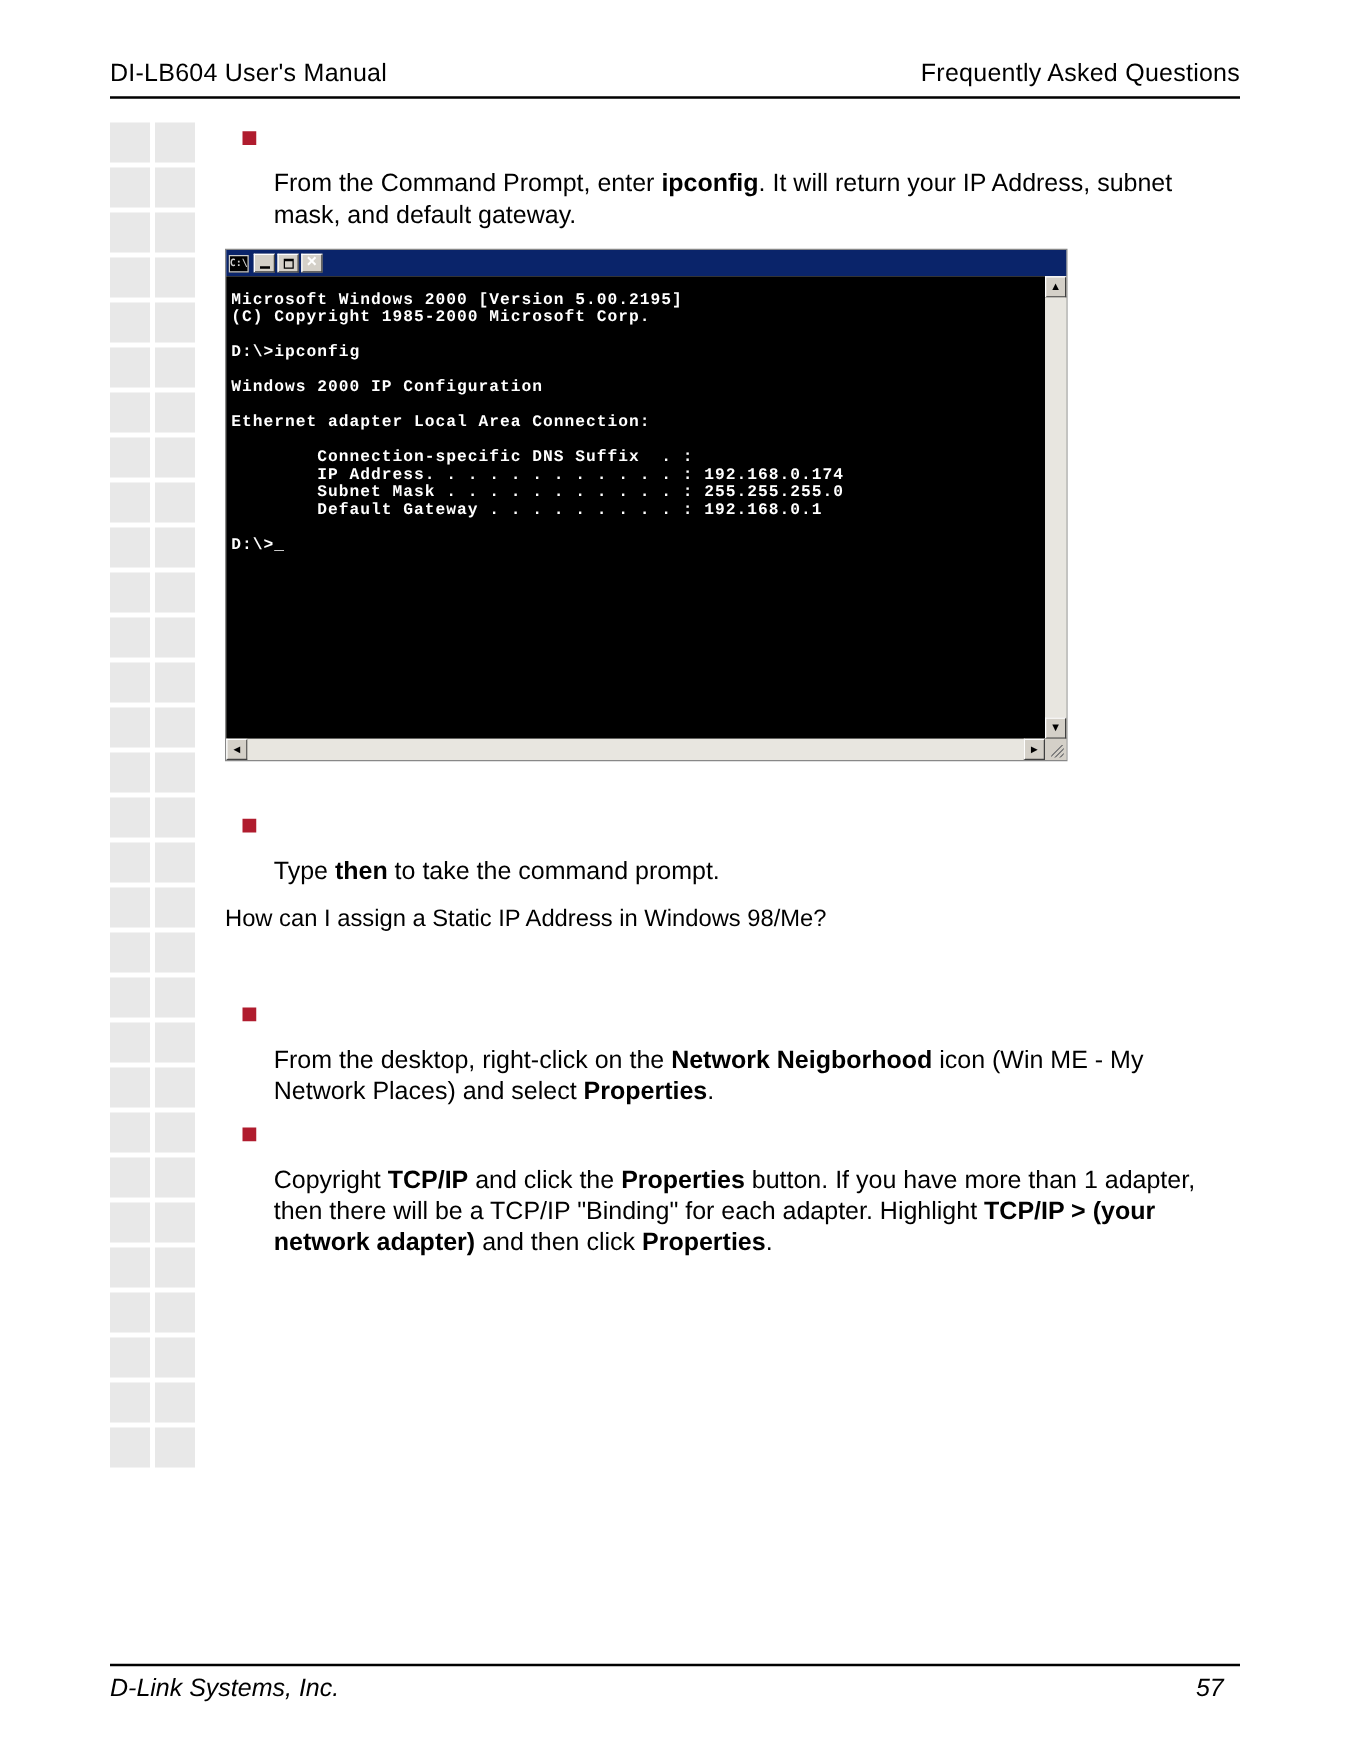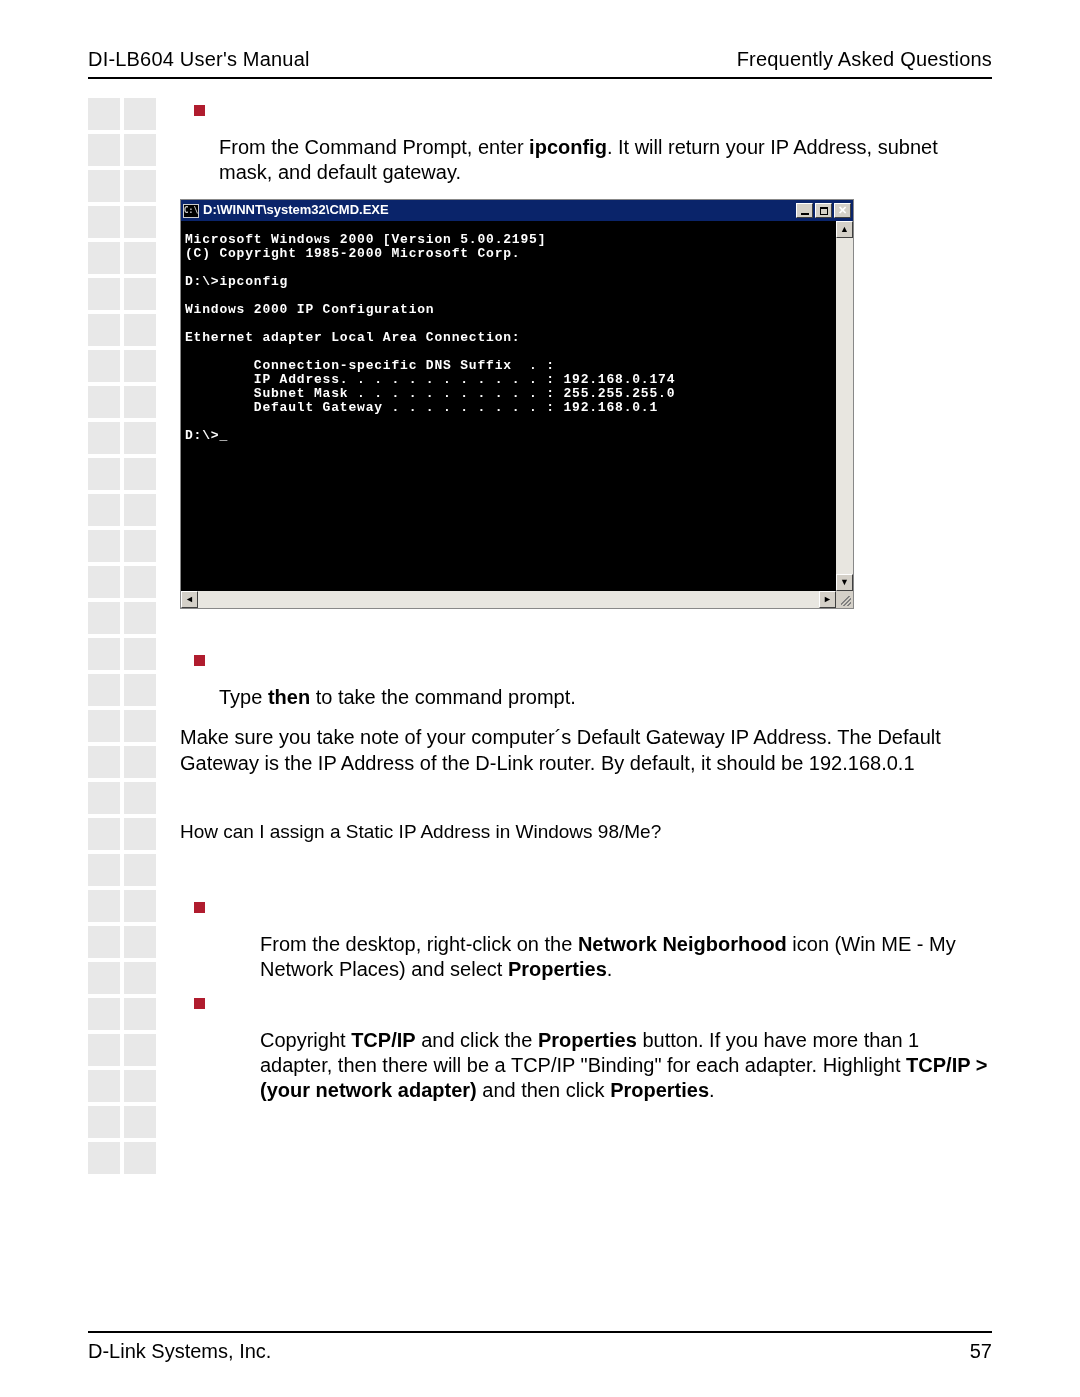--- a/index.html
+++ b/index.html
@@ -177,38 +177,39 @@
   .para {
     margin-top: 6px;
     margin-bottom: 44px;
     font-size: 20px;
     line-height: 1.3;
   }
   .subhead {
     font-size: 19px;
     margin-bottom: 52px;
   }
-  .list2 .bullet-item { margin-bottom: 10px; gap: 41px; }
+  .list2 .bullet-item { margin-bottom: 10px; }
   .footer-hr {
     position: absolute;
     left: 88px;
     right: 88px;
     bottom: 64px;
     border: 0;
     border-top: 2px solid #000;
   }
   .footer {
     position: absolute;
     left: 88px;
-    right: 88px;
+    right: 101px;
     bottom: 34px;
     display: flex;
     justify-content: space-between;
     font-family: "Arial Narrow", Arial, sans-serif;
     font-size: 20px;
+    font-style: italic;
   }
   b { font-weight: bold; }
 </style>
 </head>
 <body>
 
 <div class="sidebar-squares">
   <div class="sq-row">
       <div class="sq"></div>
       <div class="sq"></div>
@@ -342,21 +343,20 @@
     <div class="bullet-item">
       <div class="bullet-sq"></div>
       <div class="bullet-text">
         <span>From the Command Prompt, enter </span><b>ipconfig</b><span>. It will return your IP Address, subnet mask, and default gateway.</span>
       </div>
     </div>
 
     <div class="cmd-window">
       <div class="cmd-titlebar">
         <div class="cmd-icon">C:\</div>
-        <div class="cmd-title">D:\WINNT\system32\CMD.EXE</div>
         <div class="cmd-btns">
           <div class="cmd-btn">
               <div class="min-glyph"></div>
             </div>
           <div class="cmd-btn">
               <div class="max-glyph"></div>
             </div>
           <div class="cmd-btn">
               <span class="close-glyph">✕</span>
             </div>
@@ -392,21 +392,20 @@
       </div>
     </div>
 
     <div class="bullet-item">
       <div class="bullet-sq"></div>
       <div class="bullet-text">
         <span>Type </span><b>then</b><span> to take the command prompt.</span>
       </div>
     </div>
 
-    <div class="para">Make sure you take note of your computer´s Default Gateway IP Address. The Default Gateway is the IP Address of the D-Link router. By default, it should be 192.168.0.1</div>
 
     <div class="subhead">How can I assign a Static IP Address in Windows 98/Me?</div>
 
     <div class="list2">
       <div class="bullet-item">
         <div class="bullet-sq"></div>
         <div class="bullet-text">
           <span>From the desktop, right-click on the </span><b>Network Neigborhood</b><span> icon (Win ME - My Network Places) and select </span><b>Properties</b><span>.</span>
         </div>
       </div>

